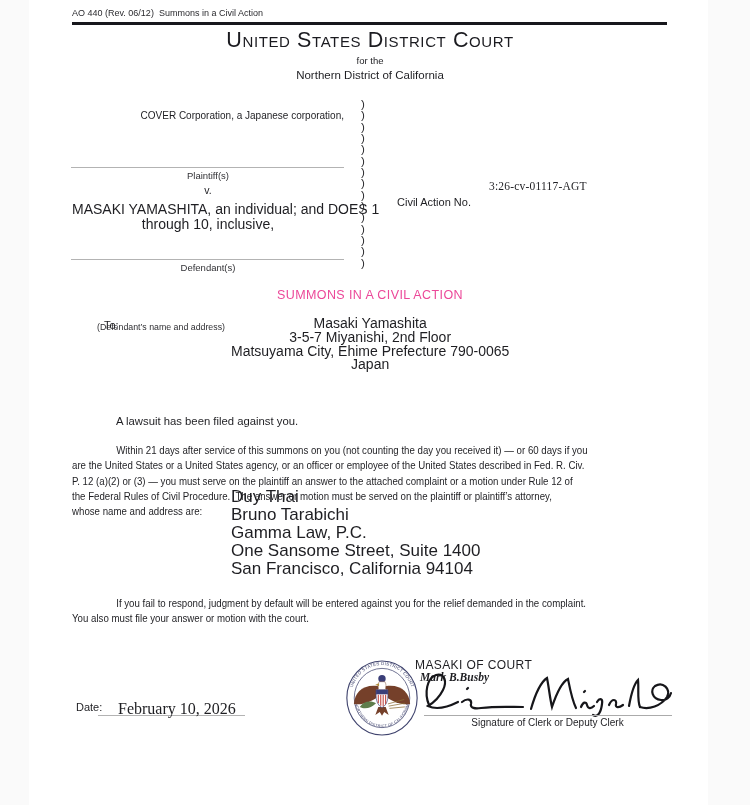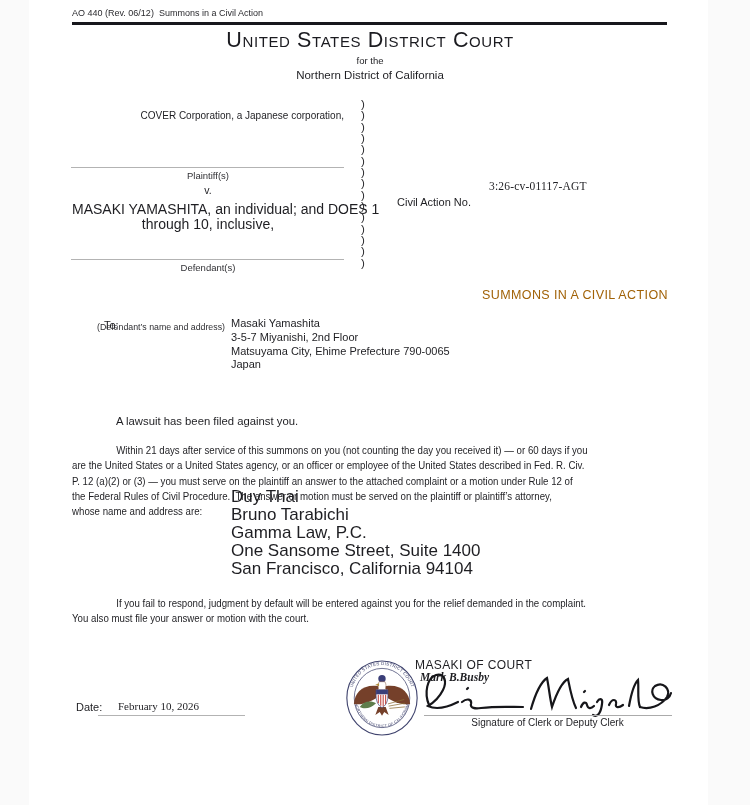--- a/index.html
+++ b/index.html
@@ -30,39 +30,39 @@
   .defendant-rule { top:259px; }
   .defendant-label { top:262px; }
 
   .paren-column { left:361px; top:99px; font-size:11.5px; line-height:11.35px;
                   white-space:pre; color:#2a2a2e; }
 
   .civil-action-label { left:397px; top:196px; font-size:11px; }
   .civil-action-number { left:489px; top:180px; font-size:11.5px; letter-spacing:.2px;
                          font-family:"Liberation Serif","DejaVu Serif",serif; }
 
-  .summons-title { left:72px; top:288px; width:596px; text-align:right; font-size:12.5px;
-                   letter-spacing:.4px; color:#a16207; }
+  .summons-title { left:72px; top:288px; width:596px; text-align:center; font-size:12.5px;
+                   letter-spacing:.4px; color:#ec4899; }
 
   .to-label    { left:76px; top:319px; font-size:11px;margin-left:28px; }
   .to-sublabel { left:97px; top:322px; font-size:8.8px; color:#2e2e32; }
-  .def-address { left:231px; top:317px; font-size:11px; line-height:13.8px; white-space:pre; }
+  .def-address { left:231px; top:317px; font-size:14px; line-height:13.8px; white-space:pre;text-align:center; }
 
   .lawsuit-line { left:116px; top:415px; font-size:11.3px; }
 
   .narrow-para { font-size:11.4px; line-height:15.3px; white-space:pre; width:745px;
                  transform:scaleX(.85); transform-origin:0 0; text-indent:52px; }
   .body-para    { left:72px; top:443px; }
   .failure-para { left:72px; top:596px; }
 
   .attorney-address { left:231px; top:488px; font-size:17px; line-height:18px; white-space:pre; }
 
   .date-label { left:76px; top:701px; font-size:11px;text-align:right; }
   .date-rule  { left:98px; top:715px; width:147px; border-bottom:1px solid #b3b3b3; height:0; }
-  .date-value { left:118px; top:700px; font-size:11px;
+  .date-value { left:118px; top:700px; font-size:16px;
                 font-family:"Liberation Serif","DejaVu Serif",serif; }
 
   .seal { left:345px; top:659px; width:74px; height:78px; }
   .seal-rim { fill:#40446e; letter-spacing:.3px; font-family:"Liberation Sans",sans-serif; }
 
   .clerk-label { left:415px; top:658px; font-size:12px; letter-spacing:.4px; }
   .clerk-name  { left:420px; top:671px; font-size:11.5px; font-style:italic; font-weight:bold;
                  font-family:"Liberation Serif","DejaVu Serif",serif; }
   .signature   { left:417px; top:669px; width:258px; height:50px; }
   .sig-line    { left:424px; top:715px; width:248px; border-bottom:1px solid #ababab; height:0; }

